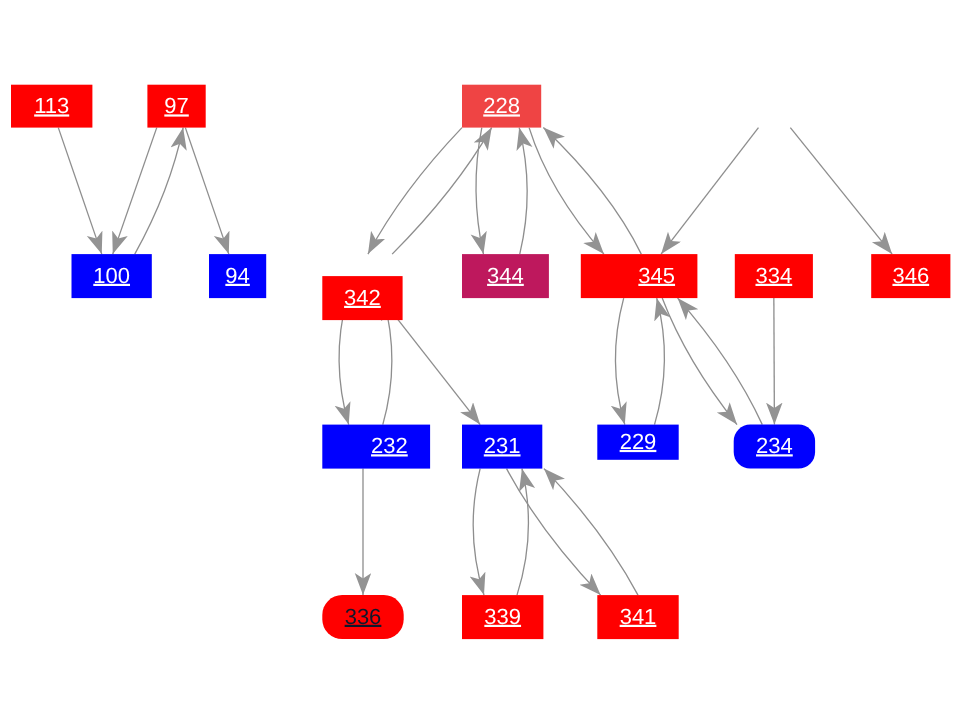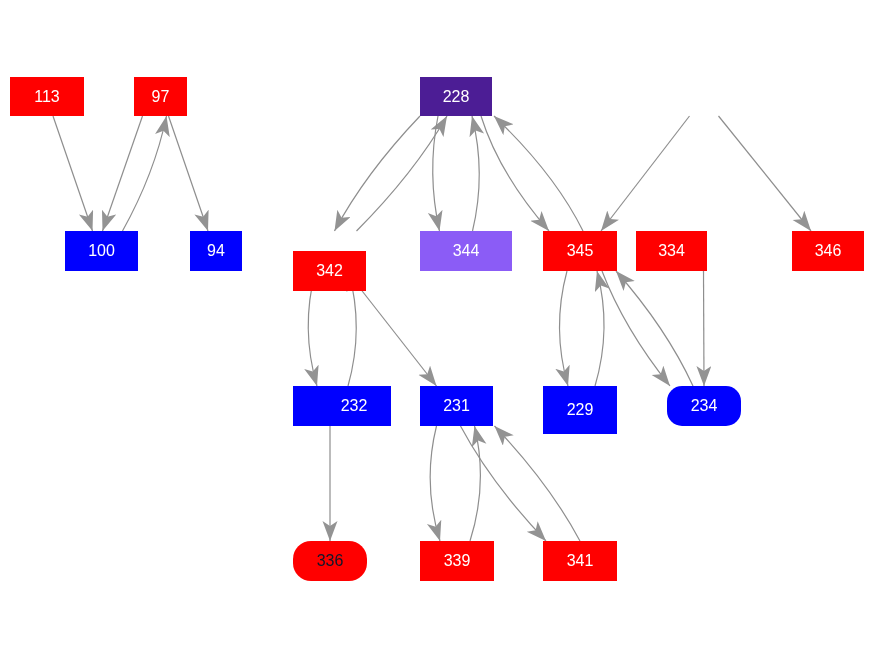--- a/index.html
+++ b/index.html
@@ -15,24 +15,25 @@
     background: #ffffff;
   }
   .edge-layer {
     position: absolute; left: 0; top: 0;
     width: 876px; height: 656px;
   }
   .node {
     position: absolute;
     display: flex; align-items: center; justify-content: center;
     color: #ffffff;
-    font-size: 16px;
+    font-size: 20px;
     line-height: 1;
     user-select: none;
     cursor: default;
+    text-decoration: underline;
   }
 </style>
 </head>
 <body>
 
 <div class="graph-canvas" id="canvas">
   <svg class="edge-layer" id="edge-layer" width="876" height="656" viewBox="0 0 876 656" xmlns="http://www.w3.org/2000/svg">
     <defs>
       <marker id="arrowhead" markerUnits="userSpaceOnUse" markerWidth="21" markerHeight="16" refX="20" refY="7.5" orient="auto">
         <polygon points="0,0 20,7.5 0,15 5,7.5" fill="#939393"></polygon>
@@ -62,28 +63,28 @@
         <path d="M330,426 Q330,483.5 330,541" fill="none" stroke="#8e8e8e" stroke-width="1.2" marker-end="url(#arrowhead)"></path>
         <path d="M436.5,426 Q422.25,483.5 440,541" fill="none" stroke="#8e8e8e" stroke-width="1.2" marker-end="url(#arrowhead)"></path>
         <path d="M470,541 Q488.25,483.5 474.5,426" fill="none" stroke="#8e8e8e" stroke-width="1.2" marker-end="url(#arrowhead)"></path>
         <path d="M460.5,426 Q491.25,483.5 546,541" fill="none" stroke="#8e8e8e" stroke-width="1.2" marker-end="url(#arrowhead)"></path>
         <path d="M580,541 Q549.25,483.5 494.5,426" fill="none" stroke="#8e8e8e" stroke-width="1.2" marker-end="url(#arrowhead)"></path>
       </g>
   </svg>
 
 <div class="node" style="left: 10px; top: 77px; width: 74px; height: 39px; background: rgb(255, 0, 0); color: rgb(255, 255, 255);">113</div>
     <div class="node" style="left: 134px; top: 77px; width: 53px; height: 39px; background: rgb(255, 0, 0); color: rgb(255, 255, 255);">97</div>
-    <div class="node" style="left: 420px; top: 77px; width: 72px; height: 39px; background: #4c1d95; color: rgb(255, 255, 255);">228</div>
+    <div class="node" style="left: 420px; top: 77px; width: 72px; height: 39px; background: #ef4444; color: rgb(255, 255, 255);">228</div>
     <div class="node" style="left: 65px; top: 231px; width: 73px; height: 40px; background: rgb(0, 0, 255); color: rgb(255, 255, 255);">100</div>
     <div class="node" style="left: 190px; top: 231px; width: 52px; height: 40px; background: rgb(0, 0, 255); color: rgb(255, 255, 255);">94</div>
     <div class="node" style="left: 293px; top: 231px; width: 73px; height: 40px; background: rgb(255, 0, 0); color: rgb(255, 255, 255); margin-top: 20px;">342</div>
-    <div class="node" style="left: 420px; top: 231px; width: 92px; height: 40px; background: #8b5cf6; color: rgb(255, 255, 255);">344</div>
-    <div class="node" style="left: 543px; top: 231px; width: 74px; height: 40px; background: rgb(255, 0, 0); color: rgb(255, 255, 255);">345</div>
-    <div class="node" style="left: 636px; top: 231px; width: 71px; height: 40px; background: rgb(255, 0, 0); color: rgb(255, 255, 255);">334</div>
+    <div class="node" style="left: 420px; top: 231px; width: 79px; height: 40px; background: #be185d; color: rgb(255, 255, 255);">344</div>
+    <div class="node" style="left: 528px; top: 231px; width: 74px; height: 40px; background: rgb(255, 0, 0); color: rgb(255, 255, 255); padding-left: 32px;">345</div>
+    <div class="node" style="left: 668px; top: 231px; width: 71px; height: 40px; background: rgb(255, 0, 0); color: rgb(255, 255, 255);">334</div>
     <div class="node" style="left: 792px; top: 231px; width: 72px; height: 40px; background: rgb(255, 0, 0); color: rgb(255, 255, 255); text-align: right;">346</div>
     <div class="node" style="left: 293px; top: 386px; width: 74px; height: 40px; background: rgb(0, 0, 255); color: rgb(255, 255, 255); padding-left: 24px;">232</div>
     <div class="node" style="left: 420px; top: 386px; width: 73px; height: 40px; background: rgb(0, 0, 255); color: rgb(255, 255, 255);">231</div>
-    <div class="node" style="left: 543px; top: 386px; width: 74px; height: 48px; background: rgb(0, 0, 255); color: rgb(255, 255, 255);">229</div>
+    <div class="node" style="left: 543px; top: 386px; width: 74px; height: 32px; background: rgb(0, 0, 255); color: rgb(255, 255, 255);">229</div>
     <div class="node" style="left: 667px; top: 386px; width: 74px; height: 40px; background: rgb(0, 0, 255); color: rgb(255, 255, 255); border-radius: 15px;">234</div>
     <div class="node" style="left: 293px; top: 541px; width: 74px; height: 40px; background: rgb(255, 0, 0); color: #0f172a; border-radius: 18px;">336</div>
     <div class="node" style="left: 420px; top: 541px; width: 74px; height: 40px; background: rgb(255, 0, 0); color: rgb(255, 255, 255);">339</div>
     <div class="node" style="left: 543px; top: 541px; width: 74px; height: 40px; background: rgb(255, 0, 0); color: rgb(255, 255, 255);">341</div>
   </div>
 
 </body></html>

